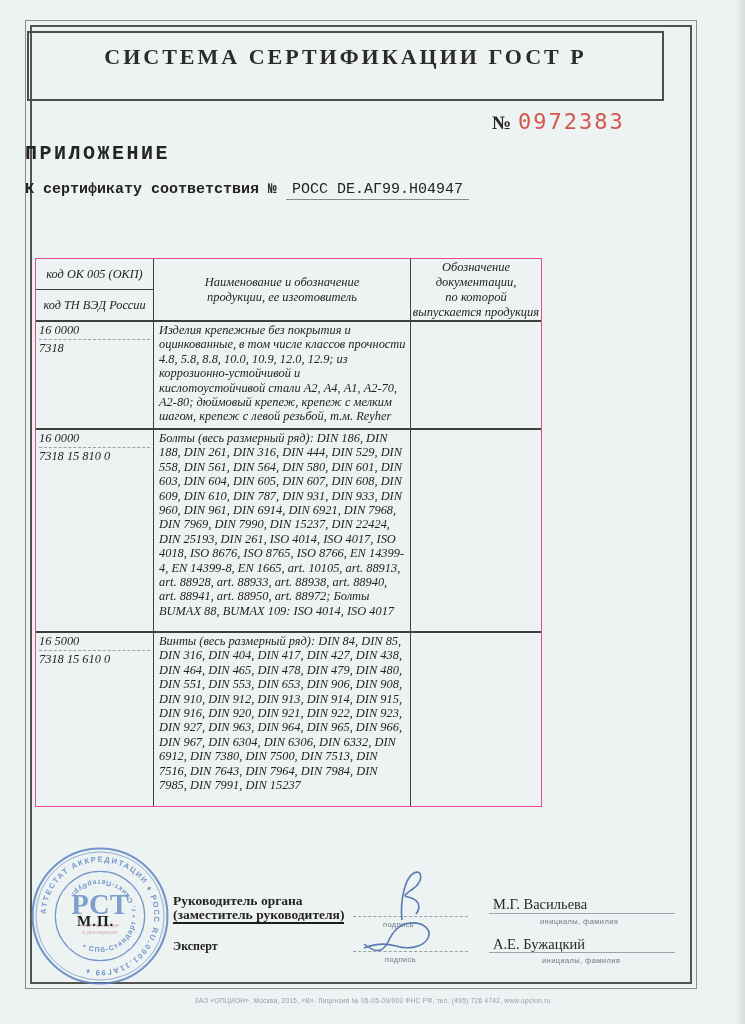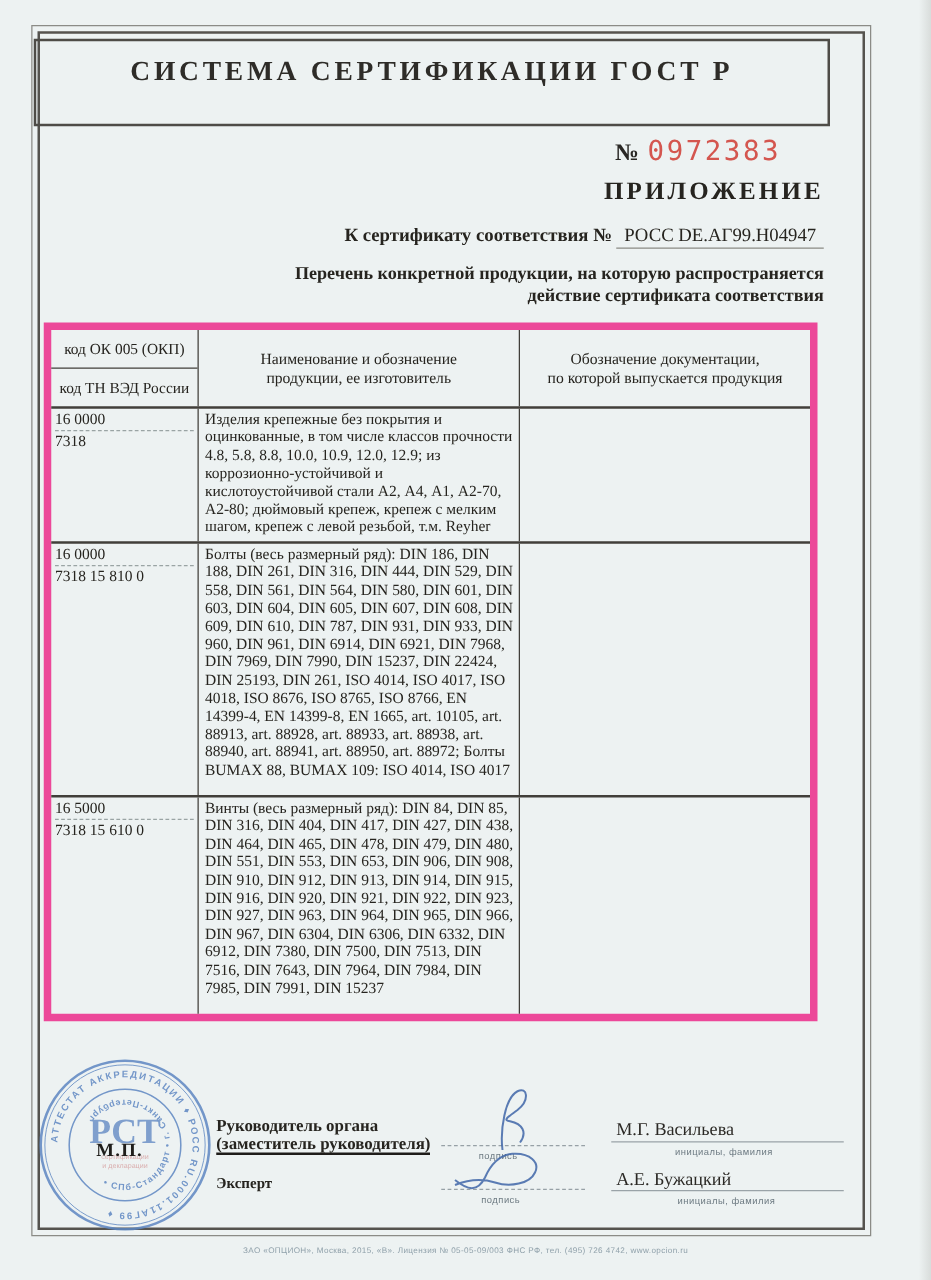--- a/index.html
+++ b/index.html
@@ -21,29 +21,29 @@
     position:absolute; left:27px; top:31px; width:637px; height:70px;
     border:2px solid #4e4c47; text-align:center; padding-top:11px;
   }
   .header-title { font-size:22px; font-weight:bold; letter-spacing:3px; color:#2e2c28; }
   .header-subtitle { font-size:15px; font-weight:bold; letter-spacing:.2px; margin-top:5px; color:#2e2c28; }
 
   .serial { position:absolute; left:492px; top:109px; display:flex; align-items:baseline; gap:7px; }
   .serial-prefix { font-size:19px; font-weight:bold; color:#2a2825; }
   .serial-number { font-family:"DejaVu Sans Mono",monospace; font-size:22px; letter-spacing:2px; color:#d4564f; }
 
-  .centerband { position:absolute; left:25px; width:634px; text-align:right; }
+  .centerband { position:absolute; left:25px; width:634px; text-align:left;font-family:Liberation Mono, monospace; }
   .doc-title { top:142px; font-size:20px; font-weight:bold; letter-spacing:2.5px; }
   .cert-line { top:181px; font-size:15px; }
   .cert-label { font-weight:bold; }
   .cert-number { font-weight:normal; border-bottom:1px solid #8a8a84; padding:0 6px 1px 6px; }
   .doc-subtitle { top:211px; font-size:14.5px; font-weight:bold; line-height:17.5px; white-space:pre-line; }
 
   
-  .products-table { position:absolute; left:35px; top:258px; width:619px; border:6px solid #ec4899; }
+  .products-table { position:absolute; left:35px; top:258px; width:507px; border:1px solid #ec4899;font-style:italic; }
   .t-row { display:flex; border-bottom:2px solid #413f3a; }
   .t-row:last-child { border-bottom:none; }
   .t-c1 { width:118px; border-right:1px solid #413f3a; }
   .t-c2 { width:257px; border-right:1px solid #413f3a; }
   .t-c3 { flex:1; }
   .t-head { height:63px; }
   .t-head .t-c1 { display:flex; flex-direction:column; }
   .head-half { flex:1; display:flex; align-items:center; justify-content:center; font-size:12.3px; }
   .head-half:first-child { border-bottom:1px solid #413f3a; }
   .head-cell { display:flex; align-items:center; justify-content:center; text-align:center;
@@ -99,22 +99,20 @@
     <span class="serial-number">0972383</span>
   </div>
 
   <div class="centerband doc-title">ПРИЛОЖЕНИЕ</div>
 
   <div class="centerband cert-line">
     <span class="cert-label">К сертификату соответствия №</span>
     <span class="cert-number">РОСС DE.АГ99.Н04947</span>
   </div>
 
-  <div class="centerband doc-subtitle">Перечень конкретной продукции,  на которую распространяется
-действие сертификата соответствия</div>
 
   <div class="products-table">
     <div class="t-row t-head">
       <div class="t-c1">
         <div class="head-half">код ОК 005 (ОКП)</div>
         <div class="head-half">код ТН ВЭД России</div>
       </div>
       <div class="t-c2 head-cell">Наименование и обозначение
 продукции, ее изготовитель</div>
       <div class="t-c3 head-cell">Обозначение документации,

